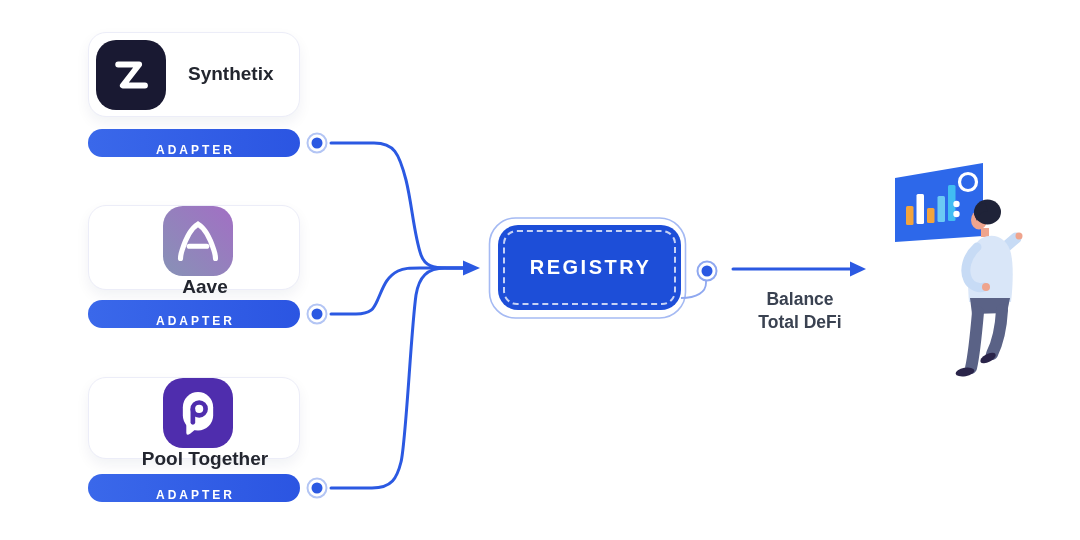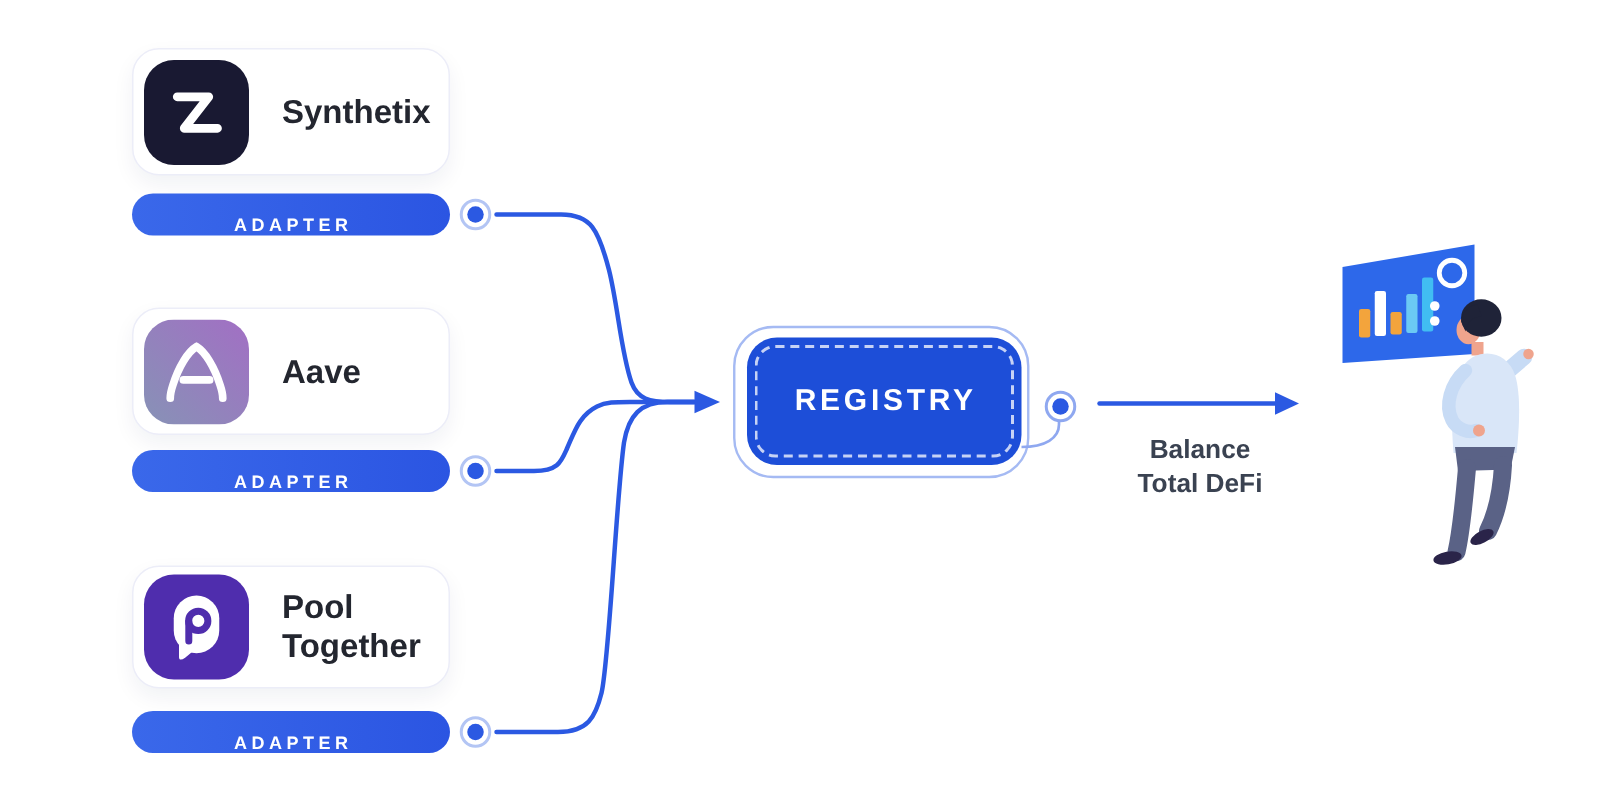--- a/index.html
+++ b/index.html
@@ -17,25 +17,25 @@
     background:#ffffff;border:1px solid #ECEDF8;border-radius:18px;
     box-shadow:0 6px 14px rgba(25,35,80,.06);
     display:flex;align-items:center;box-sizing:border-box;
   }
   .card .icon{
     width:70px;height:70px;border-radius:20px;margin-left:7px;flex:0 0 auto;
     display:flex;align-items:center;justify-content:center;
   }
   .card .icon svg{width:70px;height:70px;display:block;}
   .card .pname{
-    margin-left:22px;font-size:22px;font-weight:600;color:#23262F;line-height:1.18;
+    margin-left:22px;font-size:19px;font-weight:600;color:#23262F;line-height:1.18;
   }
   #card-synthetix{top:32px;}
-  #card-aave{top:205px;}
-  #card-pooltogether{top:377px;height:82px;}
+  #card-aave{top:205px;flex-direction:column;}
+  #card-pooltogether{top:377px;height:82px;flex-direction:column;}
 
   
   .pill{
     position:absolute;left:88px;width:212px;height:28px;border-radius:14px;
     background:linear-gradient(90deg,#3A68EA,#2B55E2);
     display:flex;align-items:flex-end;justify-content:center;
     color:#ffffff;font-size:12px;font-weight:700;letter-spacing:3px;padding-left:3px;
     box-sizing:border-box;
   }
   #pill-1{top:129px;}

